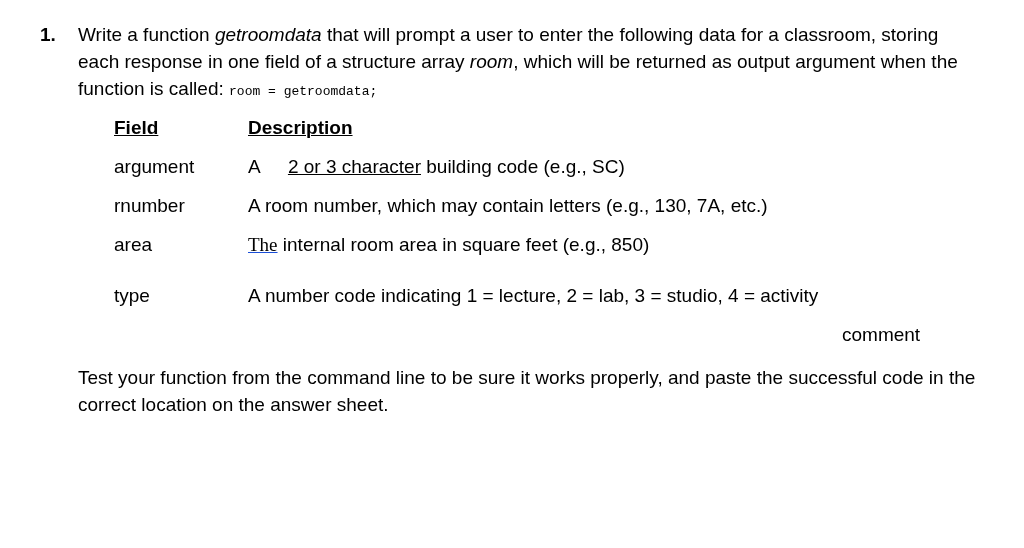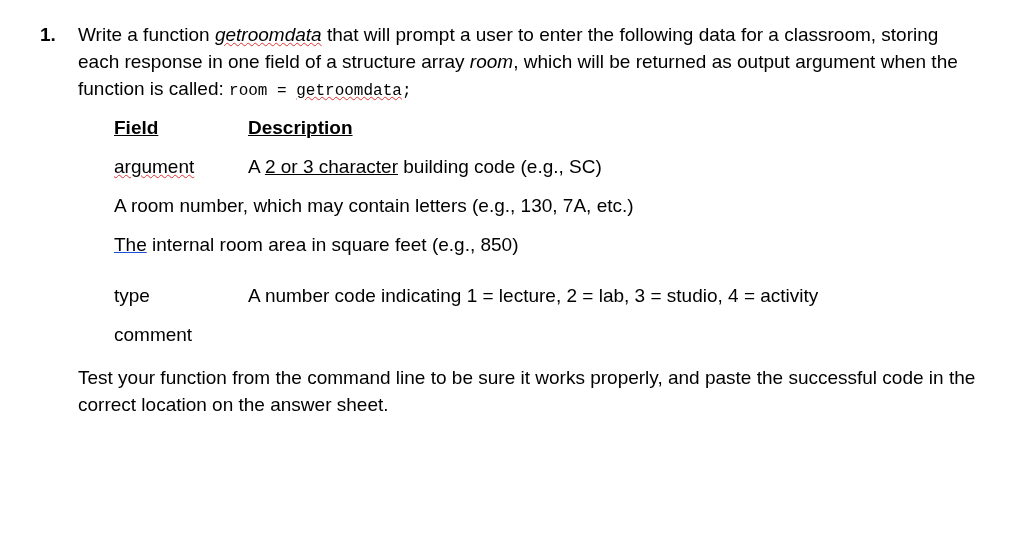--- a/index.html
+++ b/index.html
@@ -28,52 +28,54 @@
     }
     .qbody {
       flex: 1;
     }
     .para {
       margin-bottom: 12px;
     }
     .squiggle-red {
       position: relative;
       display: inline-block;
-      text-decoration: underline;
       text-decoration-style: wavy;
       text-decoration-color: #e03030;
       text-decoration-thickness: 1.3px;
     }
     .squiggle-blue {
       position: relative;
       display: inline-block;
       text-decoration: underline;
       text-decoration-style: solid;
       text-decoration-color: #1a4fd8;
       text-decoration-thickness: 1.3px;
+      font-family: Liberation Serif, serif;
     }
     .straight-underline {
       text-decoration: underline;
       text-decoration-thickness: 1.2px;
       text-decoration-color: #000;
+      margin-left: 23px;
     }
     .mono {
       font-family: "Courier New", Courier, monospace;
-      font-size: 16px;
+      font-size: 13px;
     }
     .italic {
       font-style: italic;
     }
     .table {
       margin: 6px 0 14px 36px;
     }
     .trow {
       display: flex;
       align-items: baseline;
       margin-bottom: 12px;
+      justify-content: flex-end;
     }
     .field-col {
       width: 134px;
     }
     .desc-col {
       flex: 1;
     }
     .trow.header .field-col,
     .trow.header .desc-col {
       font-weight: bold;
@@ -100,24 +102,26 @@
         <div class="field-col">Field</div>
         <div class="desc-col">Description</div>
       </div>
 
       <div class="trow">
         <div class="field-col"><span class="squiggle-red">argument</span></div>
         <div class="desc-col"><span>A </span><span class="straight-underline">2 or 3 character</span><span> building code (e.g., SC)</span></div>
       </div>
 
       <div class="trow">
+        <div class="field-col"><span class="squiggle-red">rnumber</span></div>
         <div class="desc-col"><span>A room number, which may contain letters (e.g., 130, 7A, etc.)</span></div>
       </div>
 
       <div class="trow">
+        <div class="field-col">area</div>
         <div class="desc-col"><span class="squiggle-blue">The</span><span> internal room area in square feet (e.g., 850)</span></div>
       </div>
 
 
       <div class="trow">
       </div>
 
       <div class="trow">
         <div class="field-col">type</div>
         <div class="desc-col"><span>A number code indicating 1 = lecture, 2 = lab, 3 = studio, 4 = activity</span></div>

